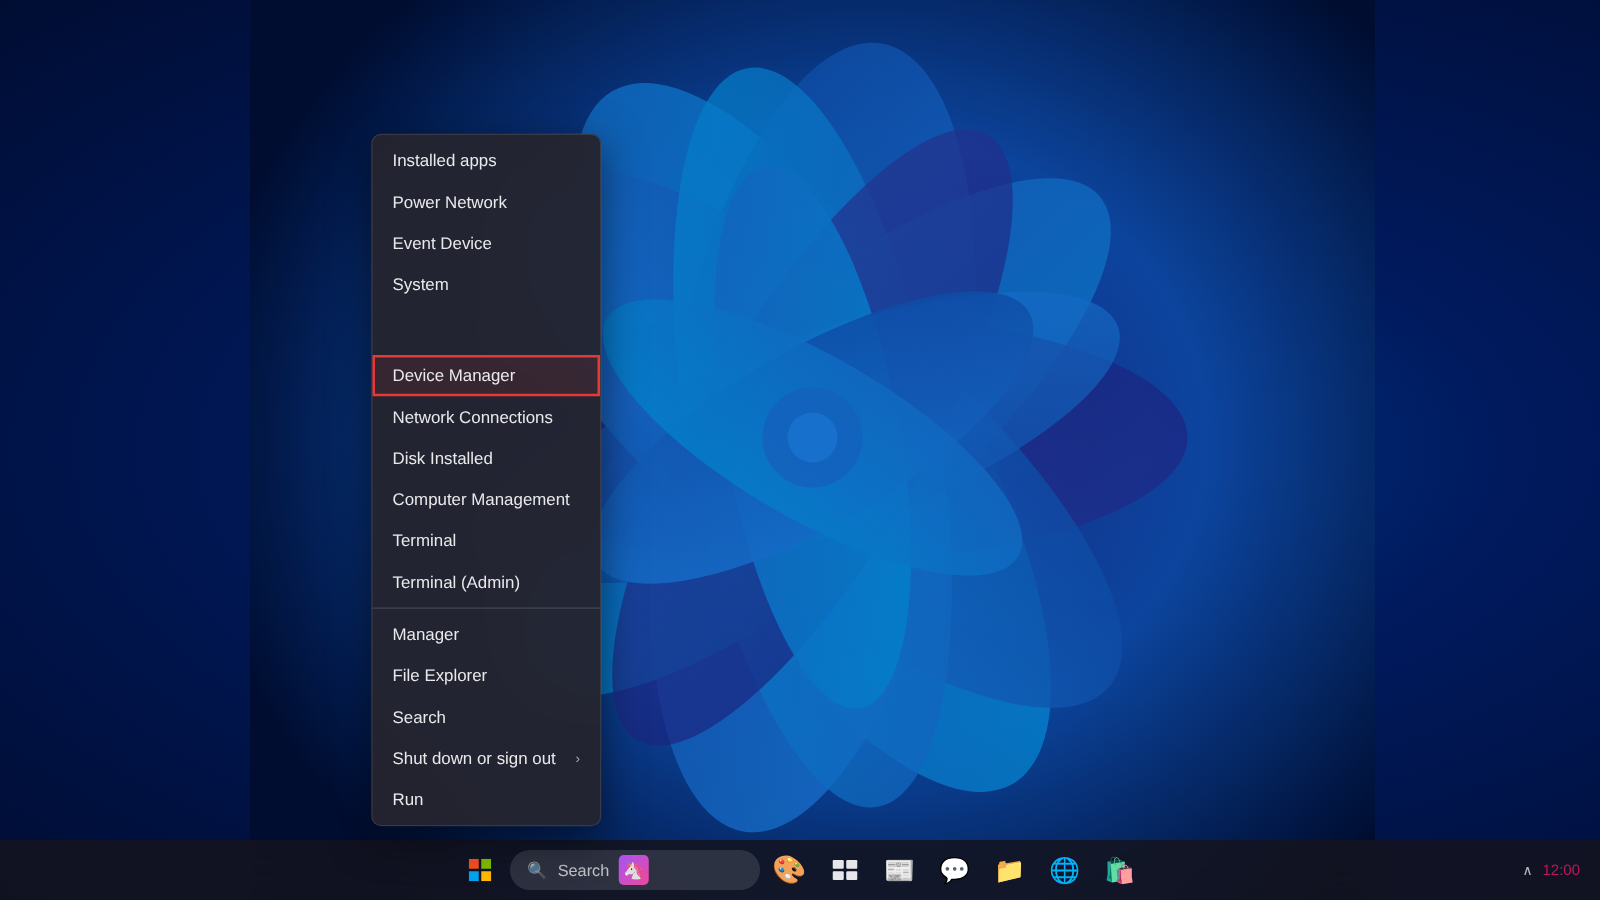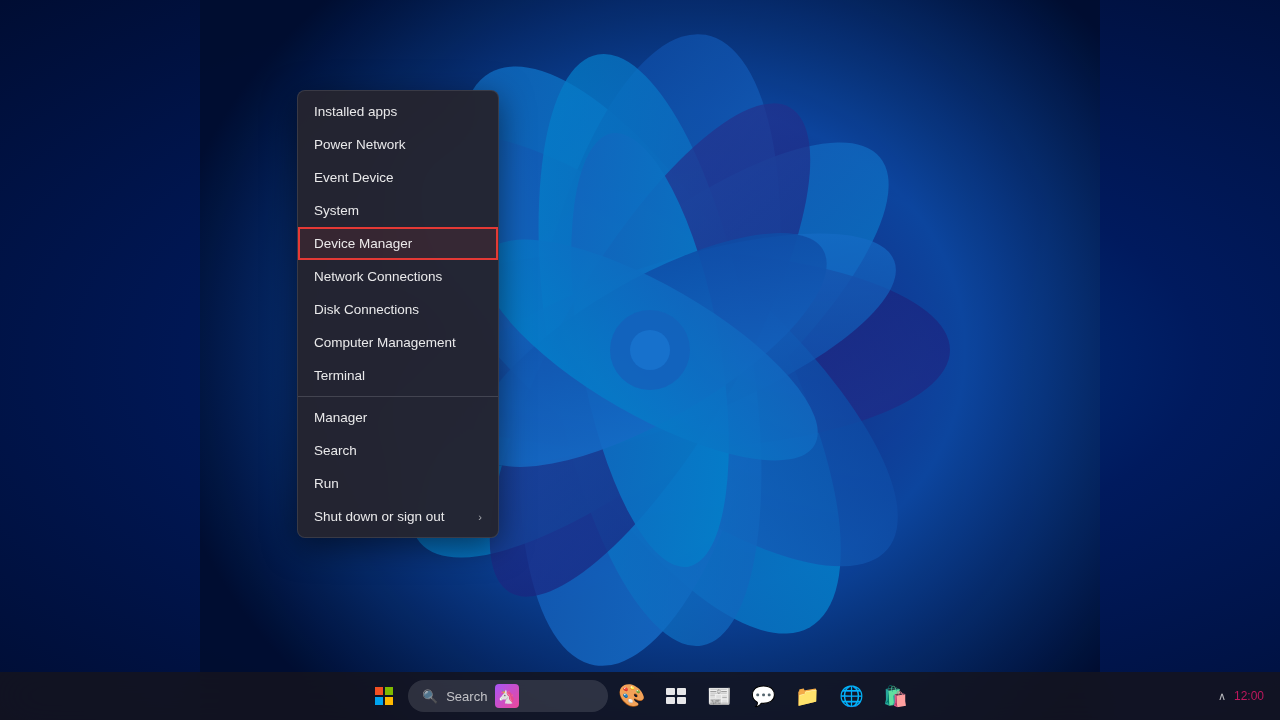--- a/index.html
+++ b/index.html
@@ -91,22 +91,22 @@
       align-items: center;
       gap: 8px;
       color: white;
       font-size: 12px;
     }
 
     
     #context-menu {
       position: absolute;
       left: 297px;
-      top: 90px;
-      width: 202px;
+      top: 107px;
+      width: 184px;
       background: rgba(36, 36, 48, 0.97);
       backdrop-filter: blur(20px);
       border: 1px solid rgba(255,255,255,0.1);
       border-radius: 8px;
       padding: 4px 0;
       z-index: 100;
       box-shadow: 0 8px 32px rgba(0,0,0,0.5);
     }
 
     .menu-item {
@@ -117,20 +117,21 @@
       color: rgba(255,255,255,0.9);
       font-size: 13.5px;
       cursor: pointer;
       user-select: none;
     }
 
     .menu-item.highlighted {
       outline: 2px solid #e53935;
       outline-offset: -2px;
       background: rgba(229, 57, 53, 0.1);
+      margin-top: 40px;
     }
 
     .menu-separator {
       height: 1px;
       background: rgba(255,255,255,0.15);
       margin: 4px 0;
     }
 
     .menu-arrow {
       color: rgba(255,255,255,0.6);
@@ -223,41 +224,47 @@
     <div class="menu-item">
       <span>System</span>
     </div>
     <div class="menu-item highlighted">
       <span>Device Manager</span>
     </div>
     <div class="menu-item">
       <span>Network Connections</span>
     </div>
     <div class="menu-item">
-      <span>Disk Connections</span>
+      <span>Disk Installed</span>
     </div>
     <div class="menu-item">
       <span>Computer Management</span>
     </div>
     <div class="menu-item">
       <span>Terminal</span>
     </div>
+    <div class="menu-item">
+      <span>Terminal (Admin)</span>
+    </div>
     <div class="menu-separator"></div>
     <div class="menu-item">
       <span>Manager</span>
     </div>
     <div class="menu-item">
+      <span>File Explorer</span>
+    </div>
+    <div class="menu-item">
       <span>Search</span>
-    </div>
-    <div class="menu-item">
-      <span>Run</span>
     </div>
     <div class="menu-item">
       <span>Shut down or sign out</span>
       <span class="menu-arrow">›</span>
+    </div>
+    <div class="menu-item">
+      <span>Run</span>
     </div>
   </div>
 
 <div id="taskbar">
 
   <div id="taskbar-center">
     <div class="taskbar-icon" id="start-btn">
       <svg class="win-logo" viewBox="0 0 18 18" xmlns="http://www.w3.org/2000/svg">
         <rect x="0" y="0" width="8" height="8" fill="#f25022"></rect>
         <rect x="10" y="0" width="8" height="8" fill="#7fba00"></rect>

